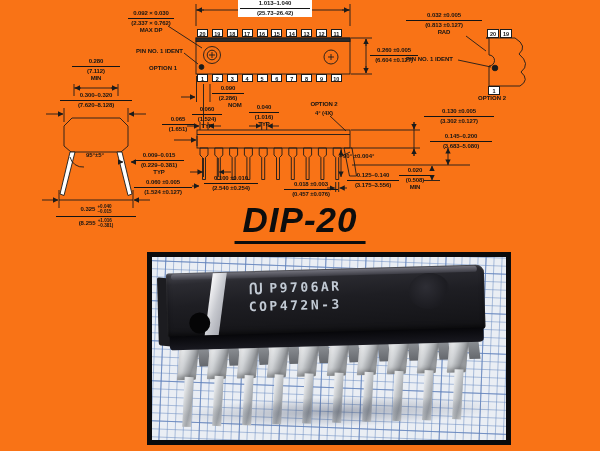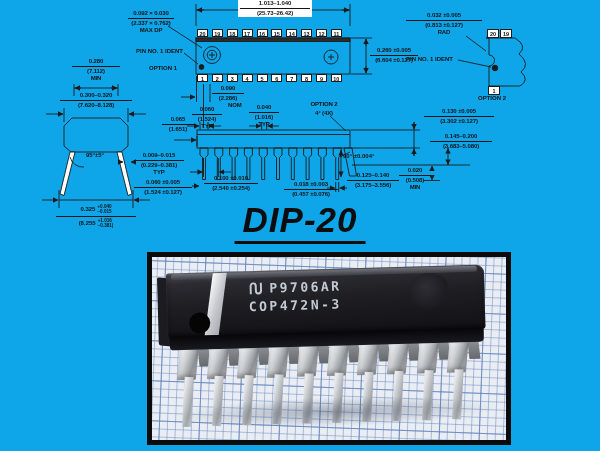--- a/index.html
+++ b/index.html
@@ -1,16 +1,16 @@
 <!DOCTYPE html>
 <html><head>
 <meta charset="utf-8">
 <style>
   html,body{margin:0;padding:0;background:#fff;}
-  .stage{position:relative;width:600px;height:451px;background:#0ea5e9;overflow:hidden;
+  .stage{position:relative;width:600px;height:451px;background:#f97316;overflow:hidden;
          font-family:"Liberation Sans",sans-serif;color:#1b1b1b;}
   .lineart{position:absolute;left:0;top:0;z-index:1;}
   
   .dim{position:absolute;z-index:3;text-align:center;font-weight:700;font-size:6px;line-height:1.25;
        color:#141414;letter-spacing:-0.1px;}
   .dim .in{display:block;border-bottom:0.9px solid #141414;padding-bottom:0.5px;}
   .dim .mm{display:block;padding-top:0.5px;}
   .dim .note{display:block;}
   .dim.nobar .in{border-bottom:none;}
   .dim.whitebg{background:#fff;padding:0 2px;}

